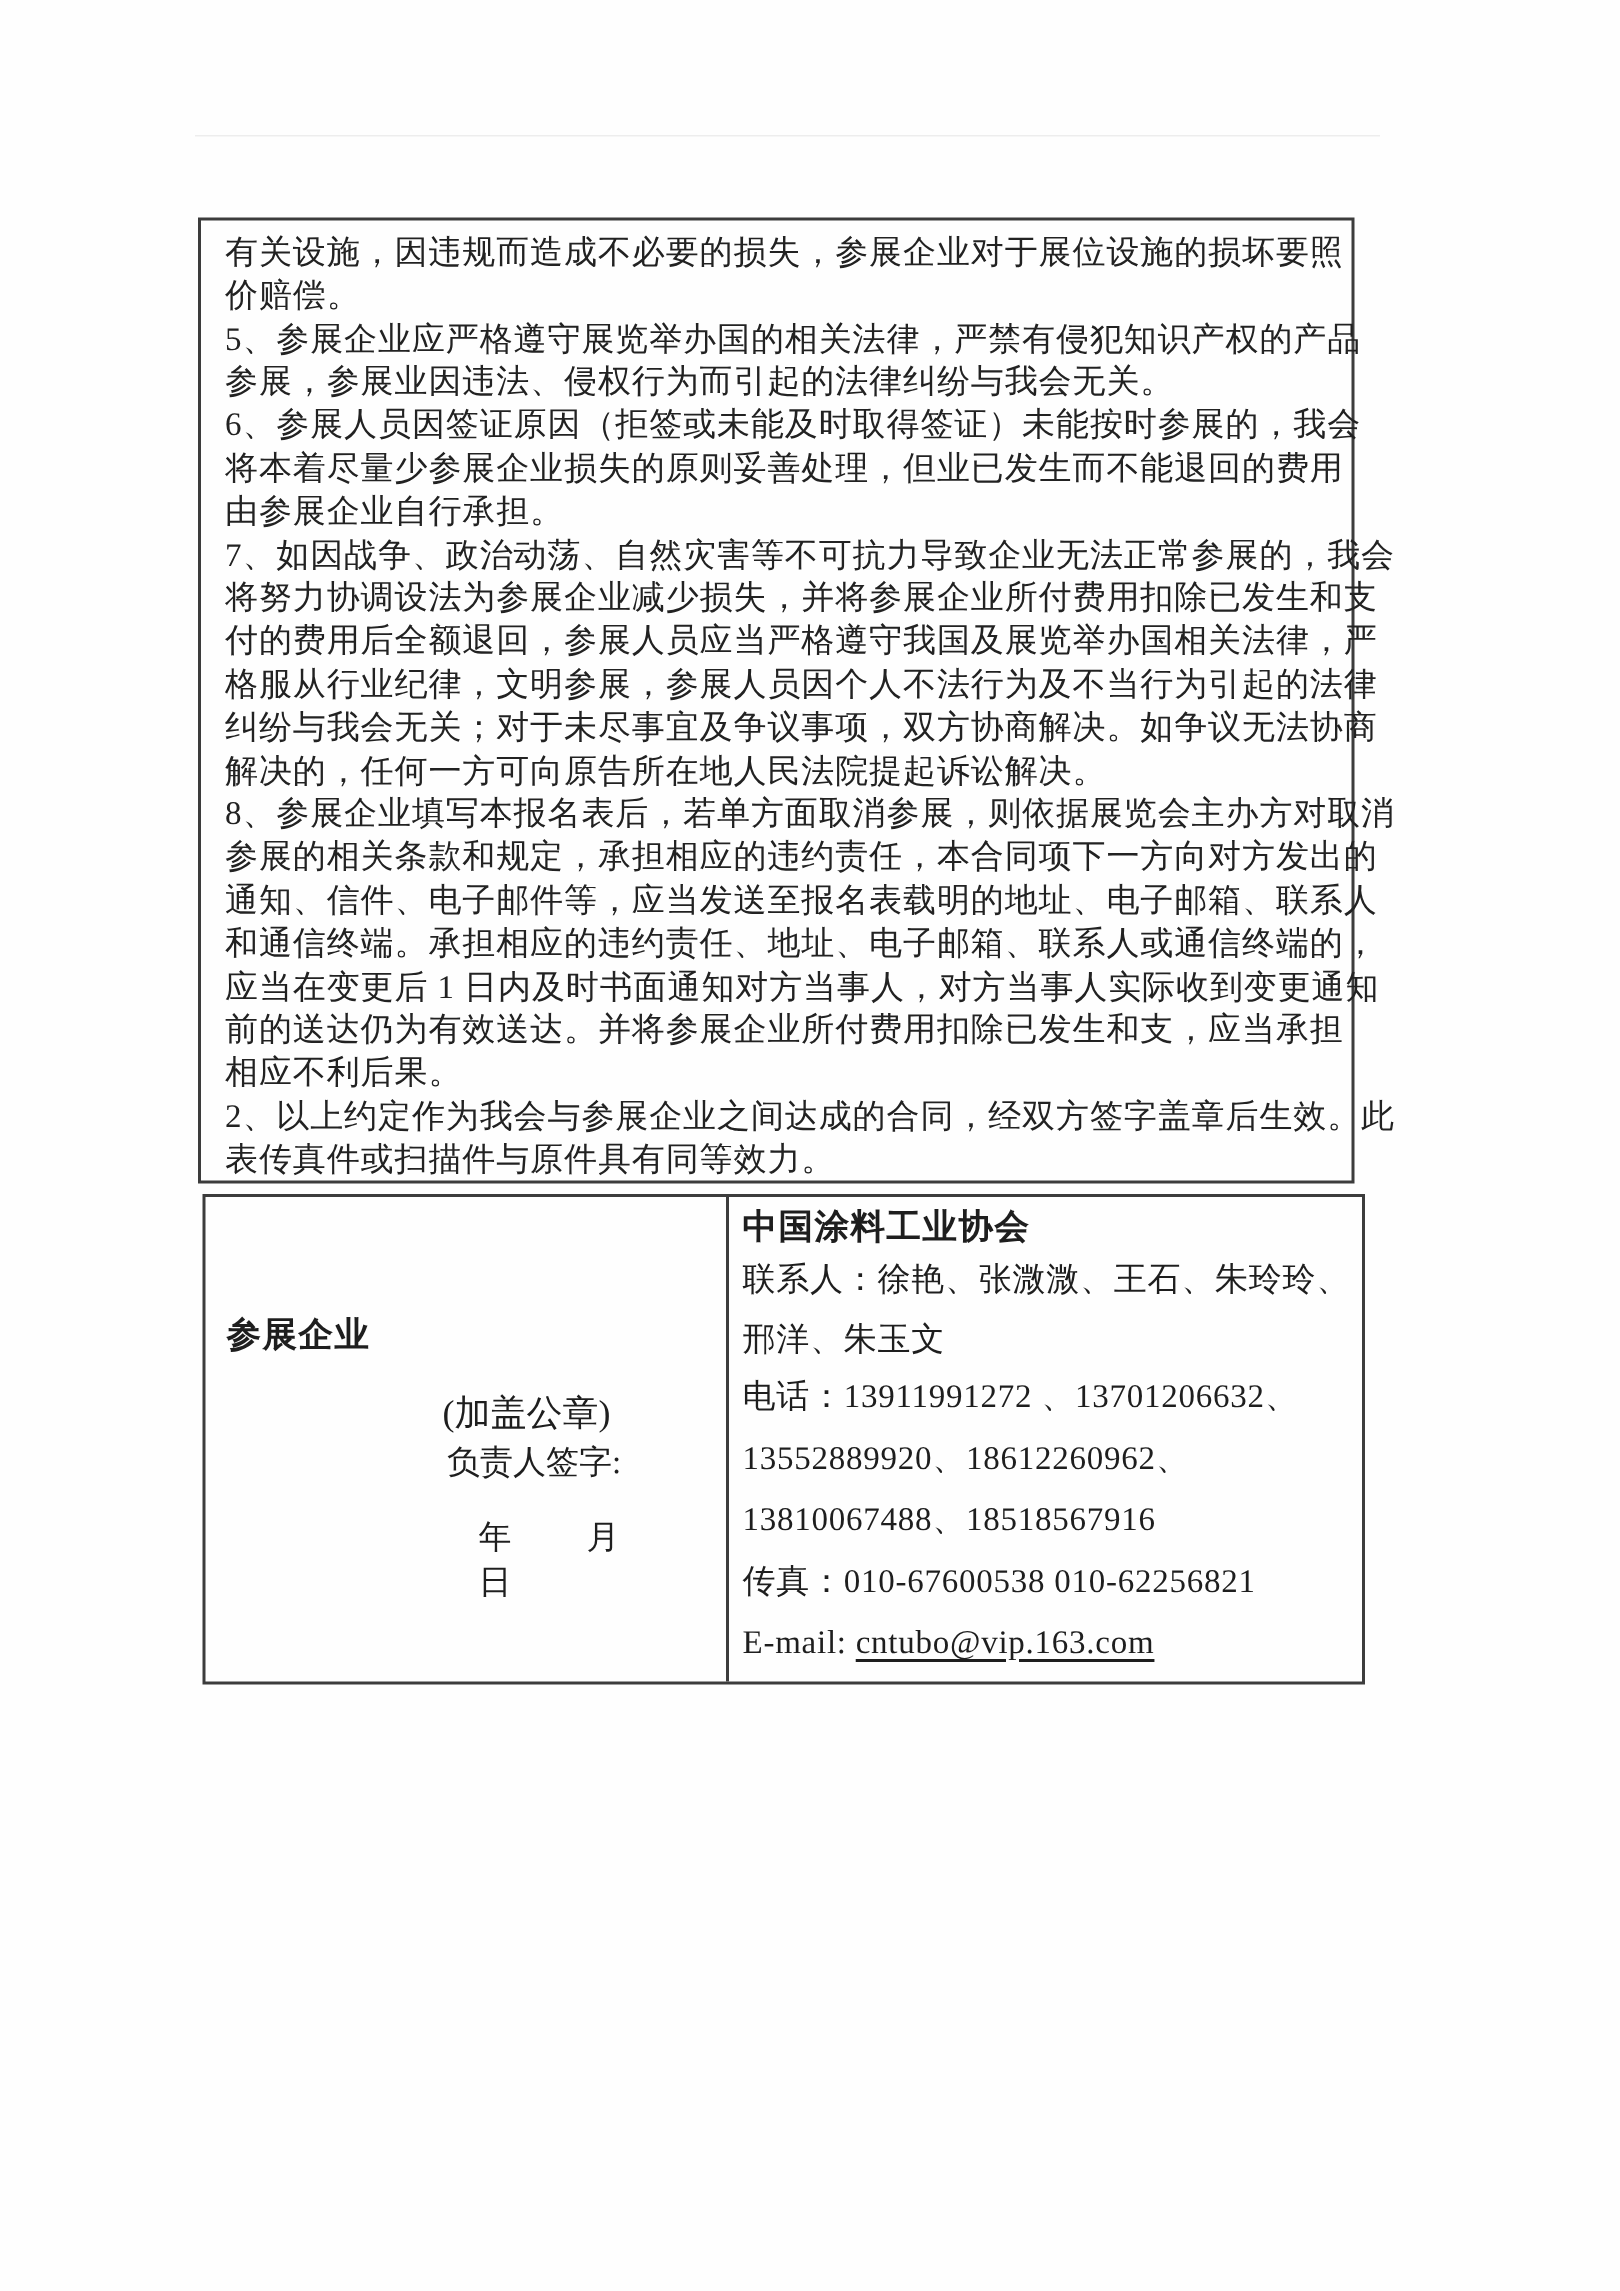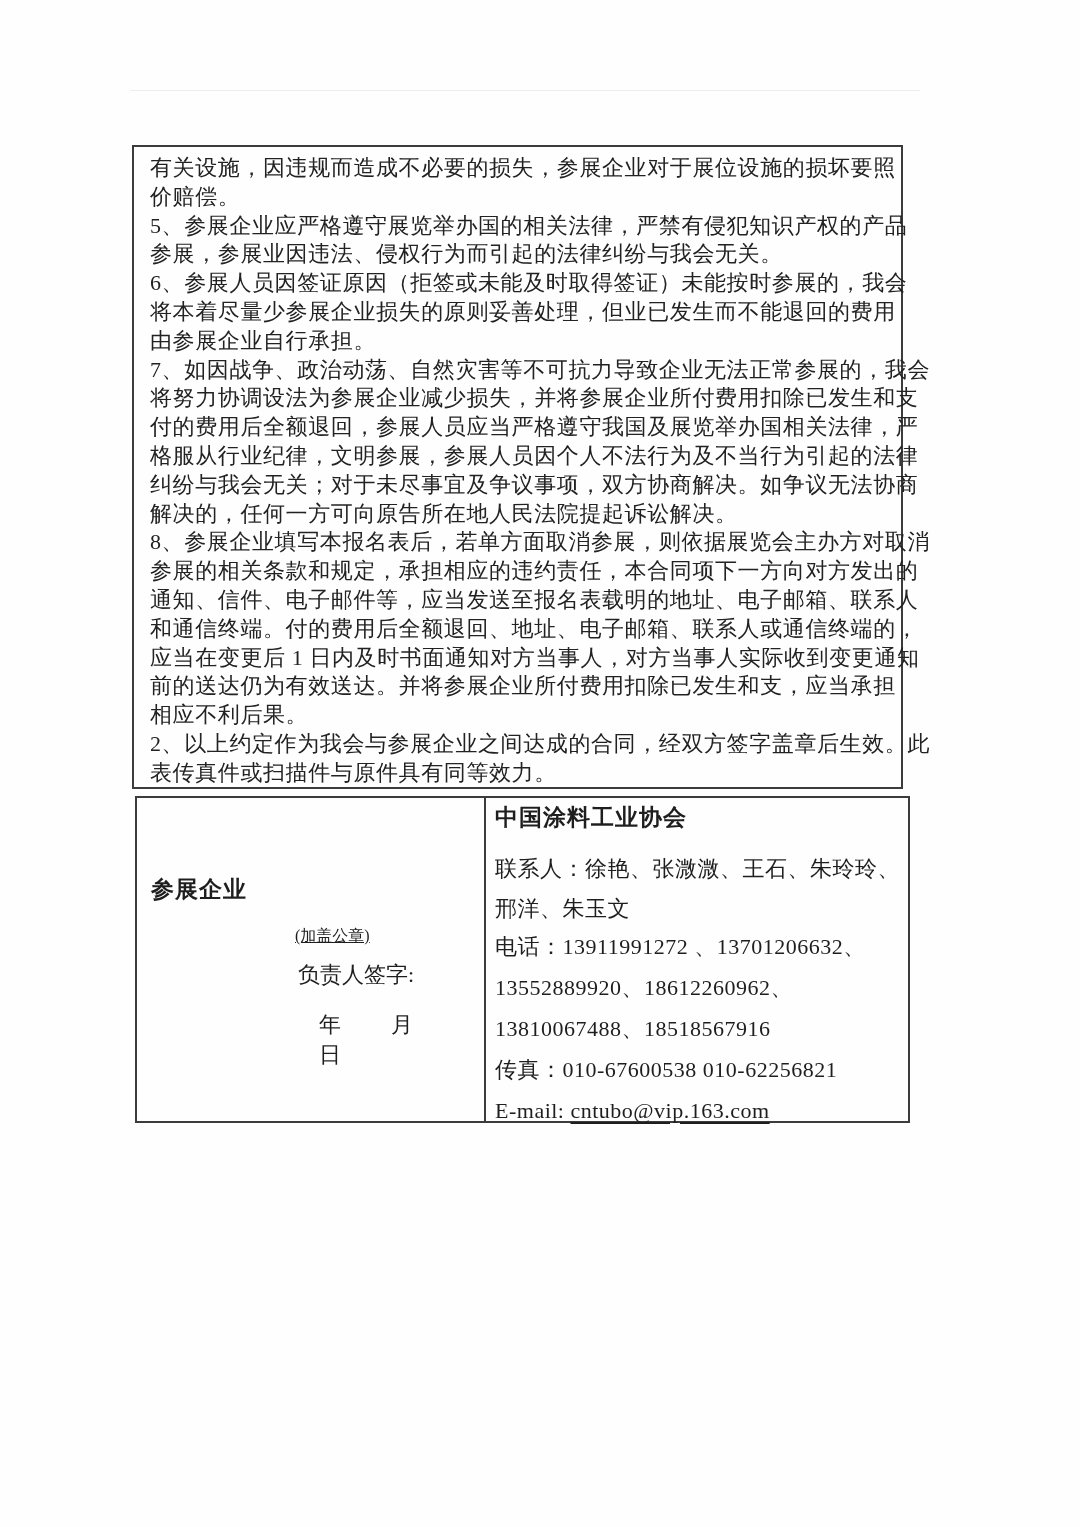--- a/index.html
+++ b/index.html
@@ -49,31 +49,31 @@
   .cell-right {
     flex:1;
     padding:3px 8px 0 9px;
     box-sizing:border-box;
     border-radius:16px;
   }
   .exhibitor-label {
     position:absolute; left:14px; top:76px;
     font-size:23px; font-weight:bold; letter-spacing:1px;
   }
-  .seal-note   { position:absolute; left:158px; top:128px; font-size:16px;text-decoration:underline; }
+  .seal-note   { position:absolute; left:158px; top:128px; font-size:24px; }
   .sign-label  { position:absolute; left:161px; top:162px; font-size:22px; }
   .date-line   { position:absolute; left:182px; top:212px; font-size:22px; letter-spacing:2px; }
   .assoc-name {
     font-size:23px; font-weight:bold; letter-spacing:1px;
     line-height:30px; margin-top:2px; white-space:nowrap;
   }
   .assoc-line {
     font-size:22px; line-height:30px; letter-spacing:0.5px; white-space:nowrap;
   }
-  .mt8  { margin-top:21px; }
+  .mt8  { margin-top:5px; }
   .mt10 { margin-top:10px; }
   .mt12 { margin-top:8px; }
   .mt11 { margin-top:11px; }
   .email-value { text-decoration:underline; text-underline-offset:4px; }
   
   .scan-artifact {
     position:absolute; left:130px; top:90px; width:790px; height:1px;
     background:#ededed;
   }
 </style>
@@ -94,21 +94,21 @@
     <div class="terms-line">由参展企业自行承担。</div>
     <div class="terms-line">7、如因战争、政治动荡、自然灾害等不可抗力导致企业无法正常参展的，我会</div>
     <div class="terms-line">将努力协调设法为参展企业减少损失，并将参展企业所付费用扣除已发生和支</div>
     <div class="terms-line">付的费用后全额退回，参展人员应当严格遵守我国及展览举办国相关法律，严</div>
     <div class="terms-line">格服从行业纪律，文明参展，参展人员因个人不法行为及不当行为引起的法律</div>
     <div class="terms-line">纠纷与我会无关；对于未尽事宜及争议事项，双方协商解决。如争议无法协商</div>
     <div class="terms-line">解决的，任何一方可向原告所在地人民法院提起诉讼解决。</div>
     <div class="terms-line">8、参展企业填写本报名表后，若单方面取消参展，则依据展览会主办方对取消</div>
     <div class="terms-line">参展的相关条款和规定，承担相应的违约责任，本合同项下一方向对方发出的</div>
     <div class="terms-line">通知、信件、电子邮件等，应当发送至报名表载明的地址、电子邮箱、联系人</div>
-    <div class="terms-line">和通信终端。付的费用后全额退回、地址、电子邮箱、联系人或通信终端的，</div>
+    <div class="terms-line">和通信终端。承担相应的违约责任、地址、电子邮箱、联系人或通信终端的，</div>
     <div class="terms-line">应当在变更后 1 日内及时书面通知对方当事人，对方当事人实际收到变更通知</div>
     <div class="terms-line">前的送达仍为有效送达。并将参展企业所付费用扣除已发生和支，应当承担</div>
     <div class="terms-line">相应不利后果。</div>
     <div class="terms-line">2、以上约定作为我会与参展企业之间达成的合同，经双方签字盖章后生效。此</div>
     <div class="terms-line">表传真件或扫描件与原件具有同等效力。</div>
   </div>
 
   <div class="sign-table">
 
     <div class="cell-left">

